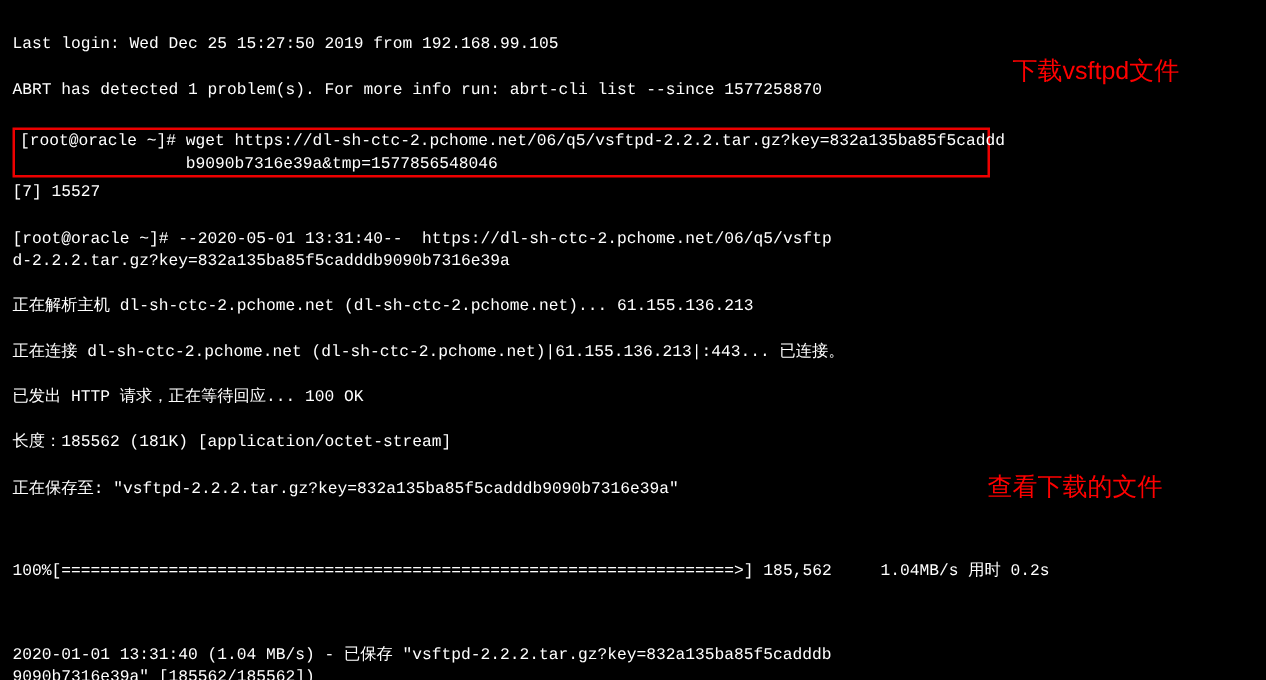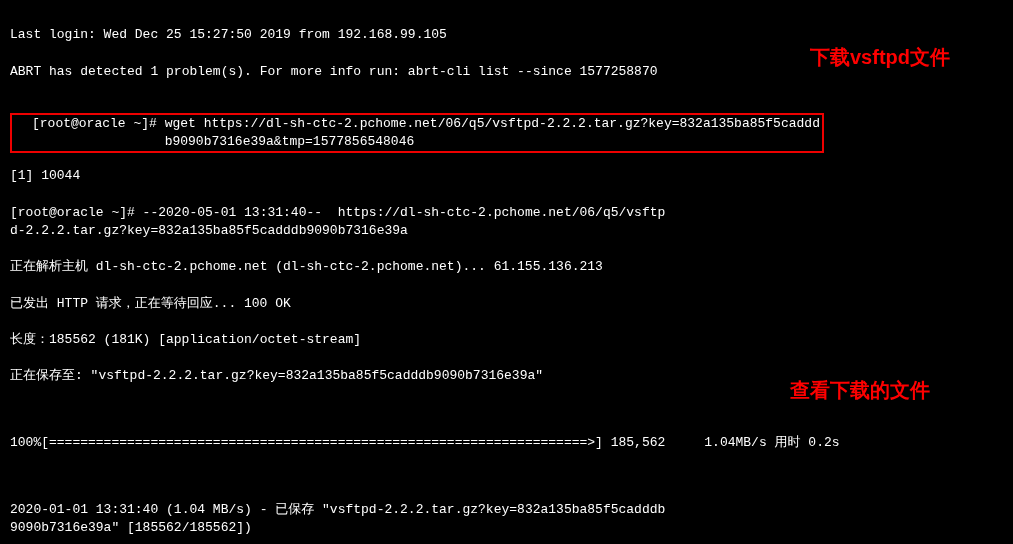--- a/index.html
+++ b/index.html
@@ -17,46 +17,47 @@
   }
   .terminal {
     padding: 8px 10px;
     white-space: pre;
   }
   .line {
     white-space: pre;
   }
   .redbox {
     border: 2px solid #e00;
-    padding: 0 20px;
-    margin: 14px 0;
+    padding: 0 4px;
+    margin: 3px 0;
     display: inline-block;
   }
   .annotation {
     position: absolute;
     color: #f00;
     font-family: "Microsoft YaHei", sans-serif;
     font-size: 20px;
-    font-weight: 700;
+    font-weight: 400;
   }
   .wrap {
     white-space: pre-wrap;
     word-break: break-all;
   }
 </style>
 </head>
 <body>
 
 <div class="terminal">
 <div class="line">Last login: Wed Dec 25 15:27:50 2019 from 192.168.99.105</div>
 <div class="line">ABRT has detected 1 problem(s). For more info run: abrt-cli list --since 1577258870</div>
 <div class="redbox" style="width:770px"><span>[root@oracle ~]# </span><span class="wrap" style="display:inline-block;vertical-align:top;width:660px">wget https://dl-sh-ctc-2.pchome.net/06/q5/vsftpd-2.2.2.tar.gz?key=832a135ba85f5cadddb9090b7316e39a&amp;tmp=1577856548046</span></div>
-<div class="line">[1] 10044</div>
+<div class="line">[7] 15527</div>
 <div class="line wrap" style="width:660px">[root@oracle ~]# --2020-05-01 13:31:40--  https://dl-sh-ctc-2.pchome.net/06/q5/vsftpd-2.2.2.tar.gz?key=832a135ba85f5cadddb9090b7316e39a</div>
 <div class="line">正在解析主机 dl-sh-ctc-2.pchome.net (dl-sh-ctc-2.pchome.net)... 61.155.136.213</div>
+<div class="line">正在连接 dl-sh-ctc-2.pchome.net (dl-sh-ctc-2.pchome.net)|61.155.136.213|:443... 已连接。</div>
 <div class="line">已发出 HTTP 请求，正在等待回应... 100 OK</div>
 <div class="line">长度：185562 (181K) [application/octet-stream]</div>
 <div class="line">正在保存至: "vsftpd-2.2.2.tar.gz?key=832a135ba85f5cadddb9090b7316e39a"</div>
 <div style="height:12px"></div>
 <div class="line">100%[=====================================================================&gt;] 185,562     1.04MB/s 用时 0.2s</div>
 <div style="height:12px"></div>
 <div class="line wrap" style="width:660px">2020-01-01 13:31:40 (1.04 MB/s) - 已保存 "vsftpd-2.2.2.tar.gz?key=832a135ba85f5cadddb9090b7316e39a" [185562/185562])</div>
 
 
 

